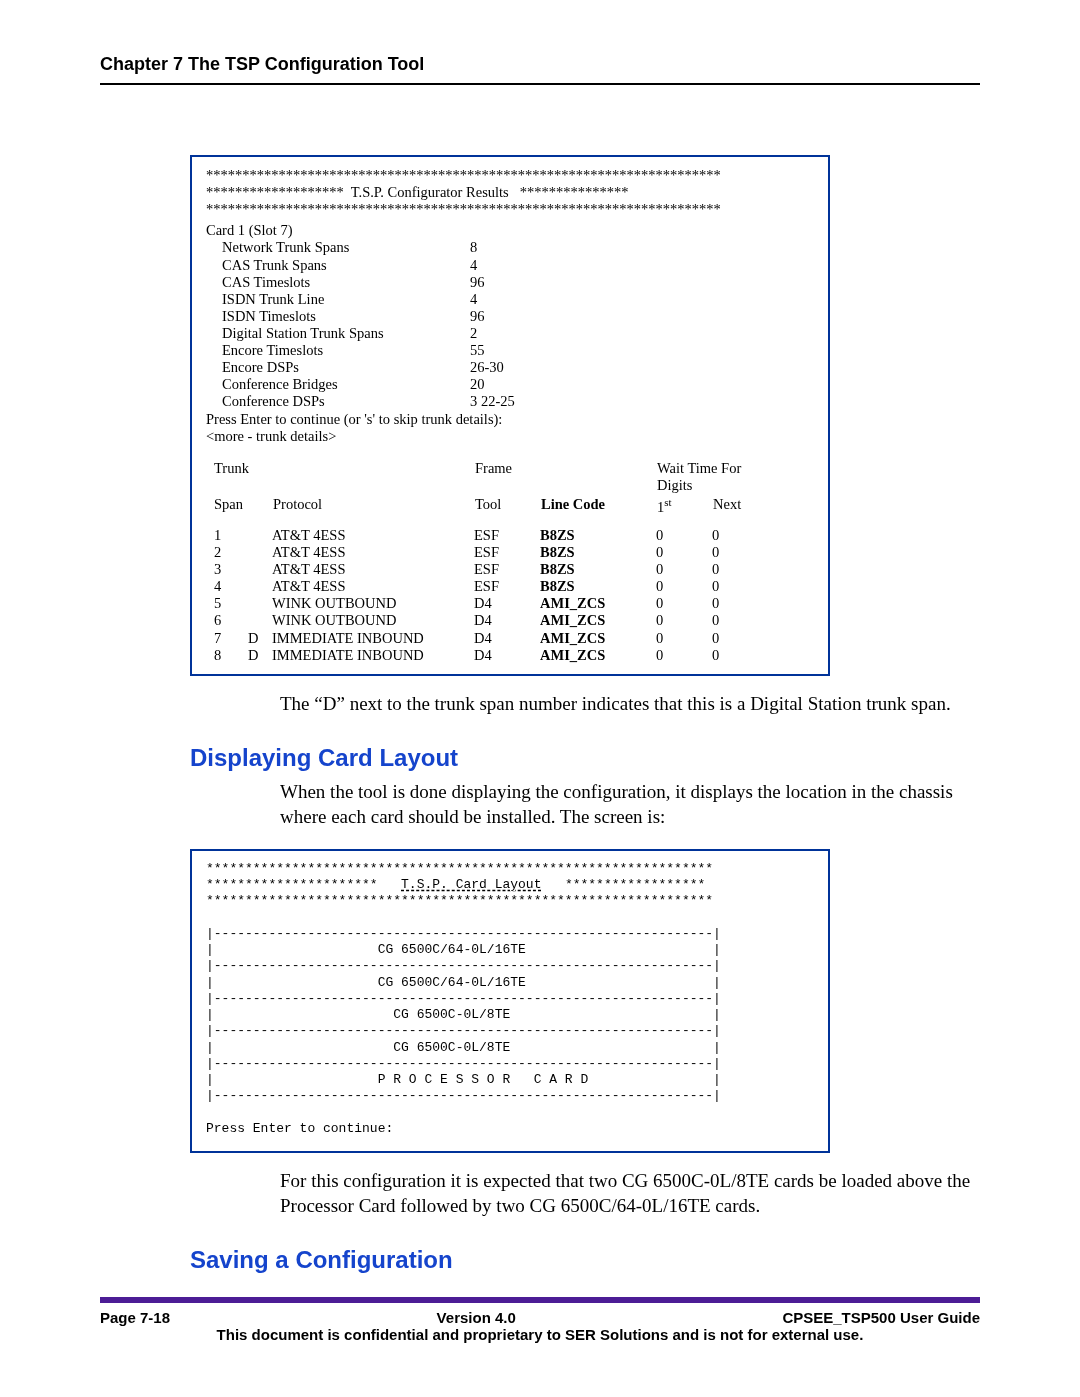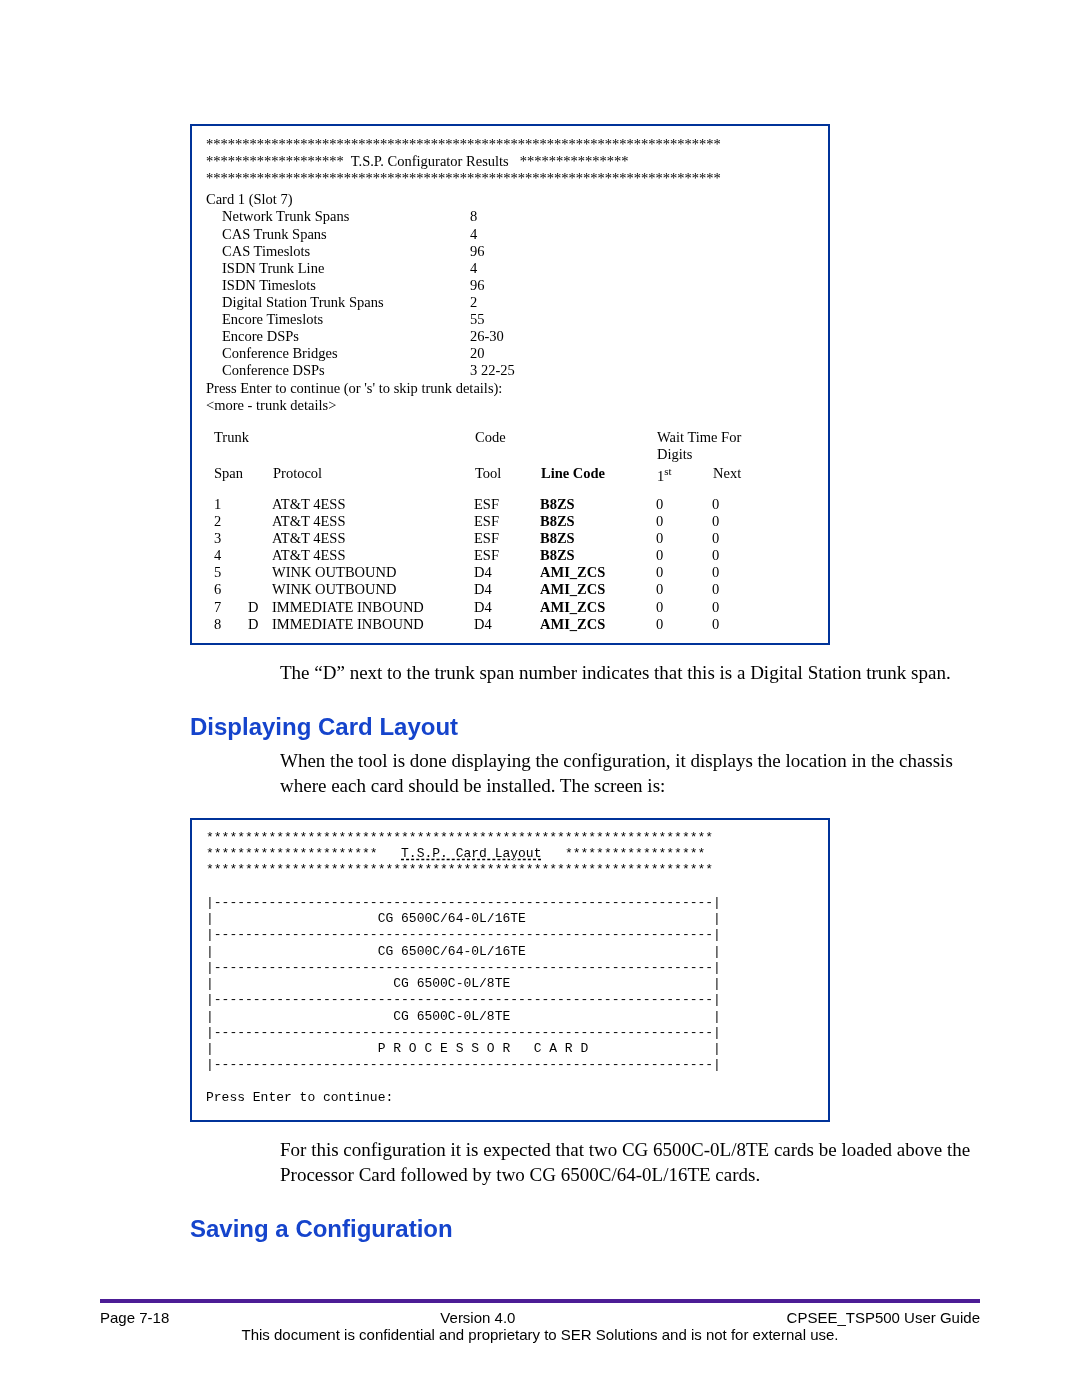--- a/index.html
+++ b/index.html
@@ -82,36 +82,39 @@
     font-size: 13px;
     line-height: 1.25;
     white-space: pre;
   }
   .screenshot-box2 .dotted { text-decoration: underline dashed; text-underline-offset: 2px; }
   .footer {
     position: absolute;
     left: 100px;
     right: 100px;
     bottom: 54px;
-    border-top: 4px solid #4c1d95;
+    border-top: 6px solid #4c1d95;
     padding-top: 6px;
     font-family: Arial, Helvetica, sans-serif;
     font-size: 15px;
-    font-weight: normal;
+    font-weight: bold;
     text-align: center;
   }
   .footer .row1 {
     display: flex;
     justify-content: space-between;
   }
 </style>
 </head>
 <body>
 
 <div class="page">
+  <div class="header">
+    <span>Chapter 7 The TSP Configuration Tool</span>
+  </div>
 
   <div class="content">
 
     <div class="screenshot-box">
       <div class="mono-sep">***********************************************************************</div>
       <div class="mono-sep">*******************  T.S.P. Configurator Results   ***************</div>
       <div class="mono-sep">***********************************************************************</div>
       <div class="card-heading">Card  1 (Slot 7)</div>
 
       <table class="spec-table">
@@ -160,21 +163,21 @@
         </table>
 
       <div>Press Enter to continue (or 's' to skip trunk details):</div>
       <div>&lt;more - trunk details&gt;</div>
 
       <table class="trunk-table">
         <tbody>
             <tr class="trunk-hdr">
           <td class="span" colspan="2">Trunk</td>
           <td class="proto"></td>
-          <td class="ftype" colspan="2">Code</td>
+          <td class="ftype" colspan="2">Frame</td>
           <td class="w1" colspan="2">Wait Time For Digits</td>
         </tr>
         <tr class="trunk-hdr">
           <td class="span">Span</td>
           <td class="flag"></td>
           <td class="proto">Protocol</td>
           <td class="ftype">Tool</td>
           <td class="lcode">Line Code</td>
           <td class="w1"><span>1</span><sup class="ord">st</sup></td>
           <td class="w2">Next</td>

